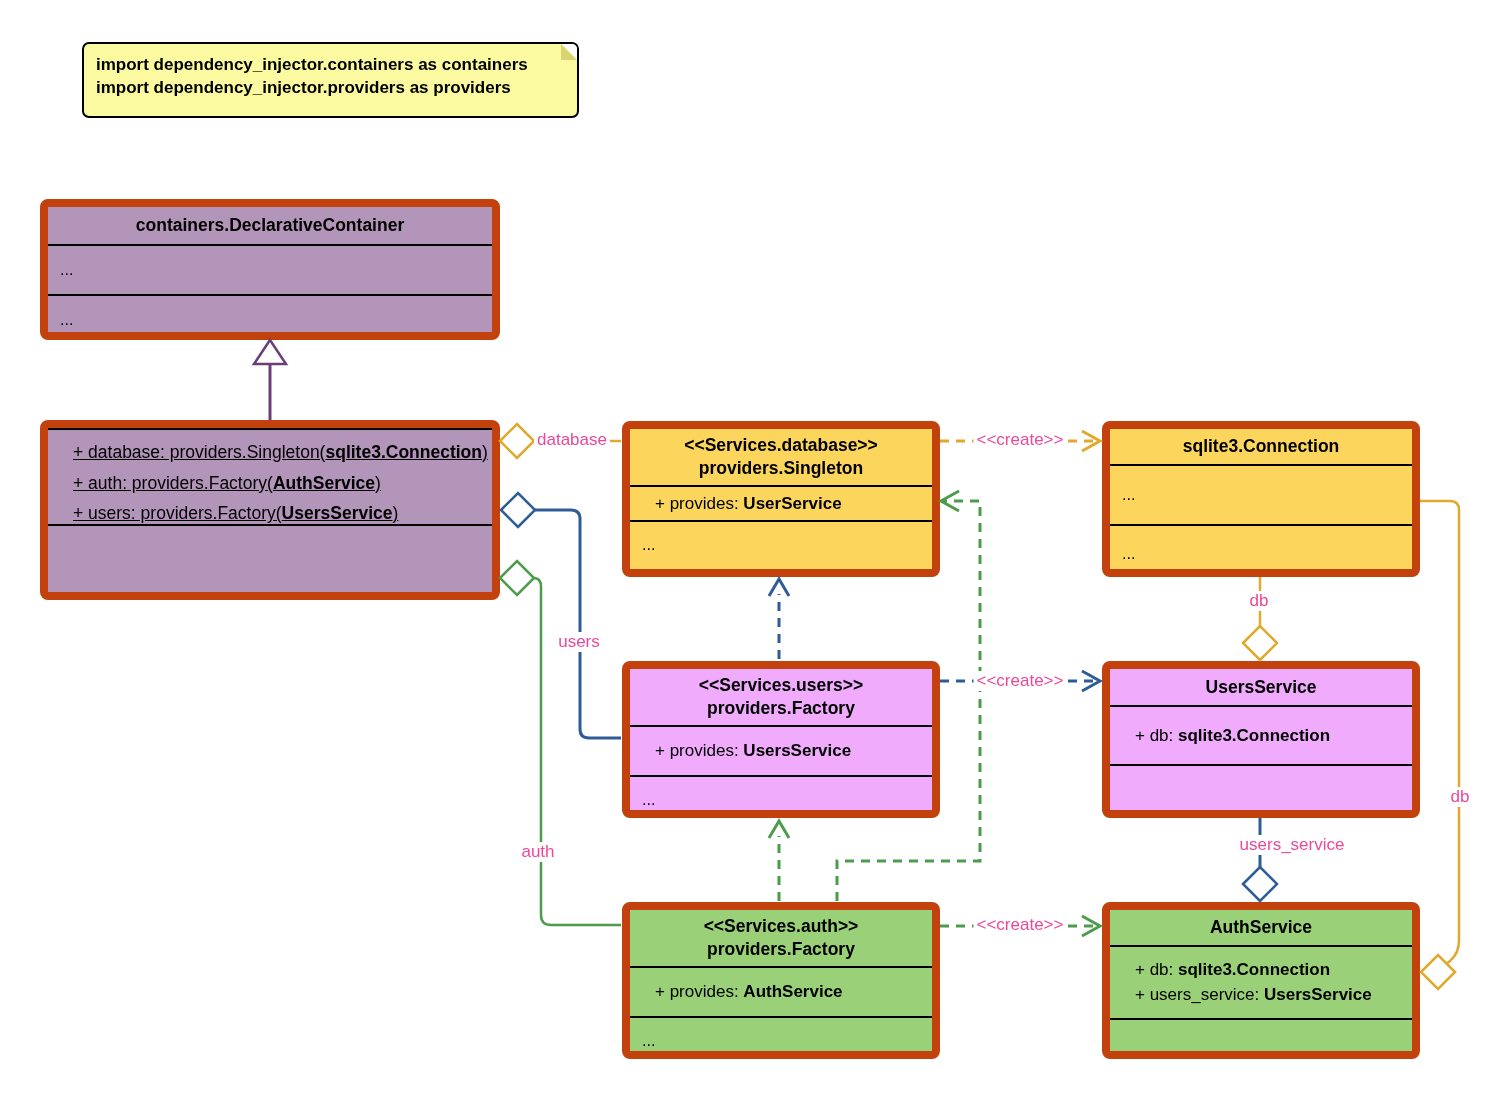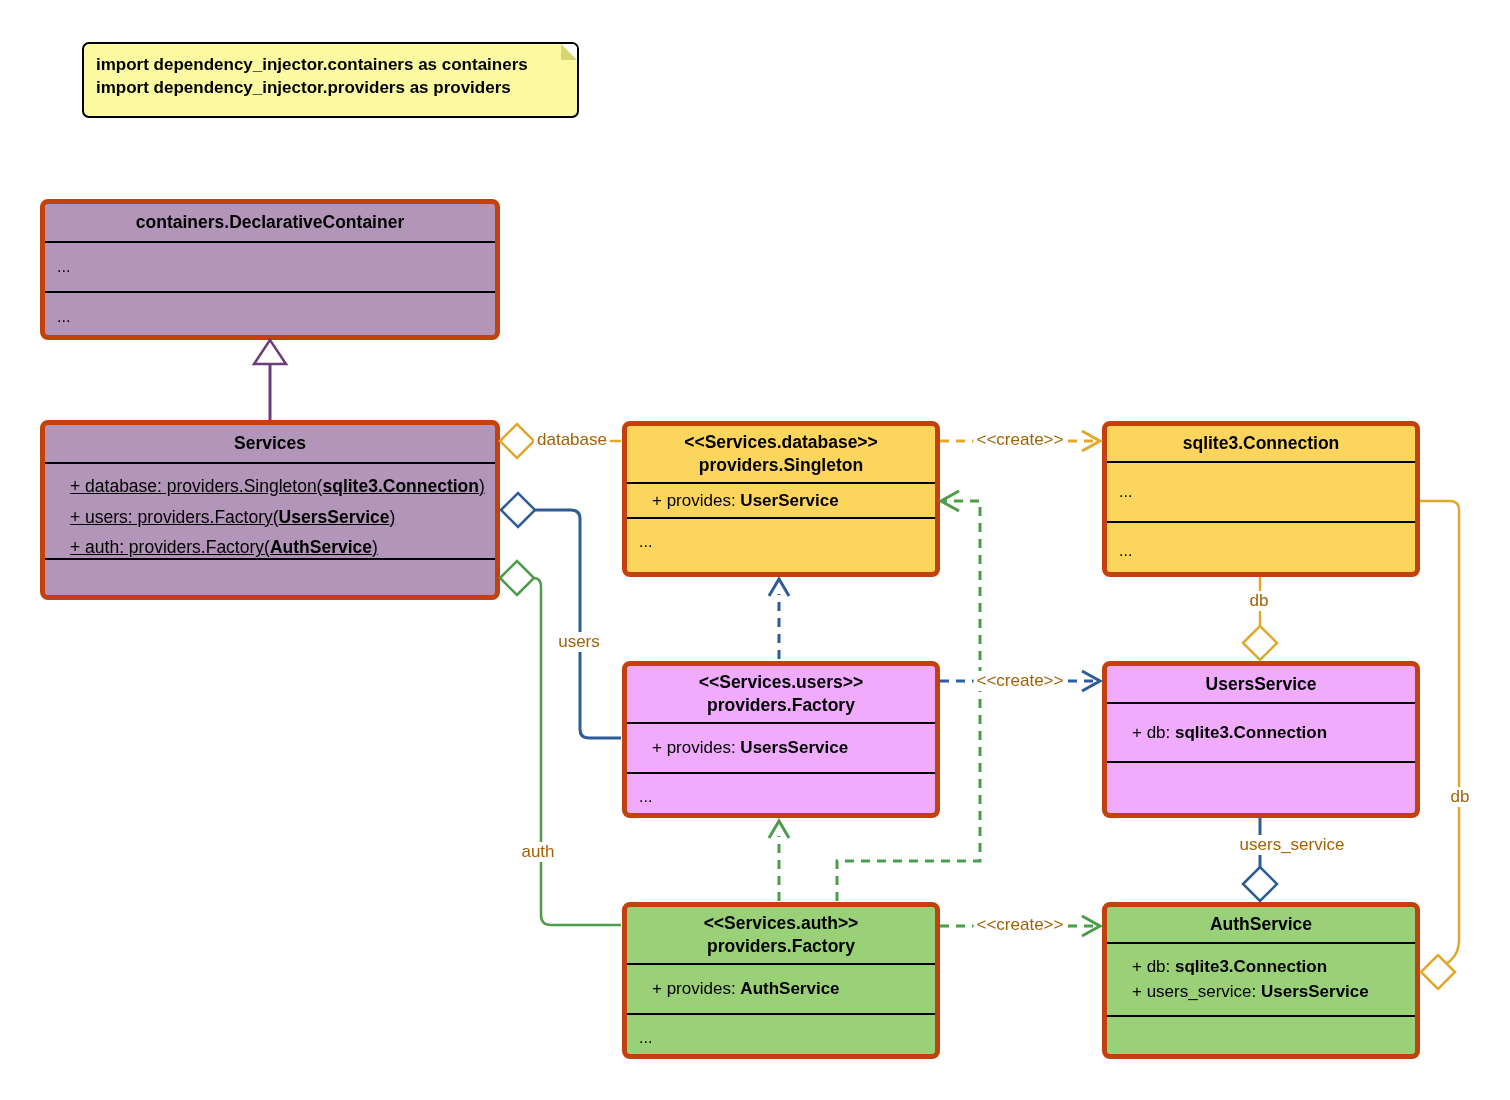--- a/index.html
+++ b/index.html
@@ -14,21 +14,21 @@
     box-sizing:border-box;padding:10px 12px 0 12px;margin-left:42px;
   }
   .note::after{
     content:"";position:absolute;top:0;right:0;width:0;height:0;
     border-top:16px solid #fff;border-left:16px solid #d9d472;
     border-top-right-radius:5px;
   }
   .note div{font-weight:bold;font-size:17px;line-height:1.35;white-space:nowrap;}
   
   .uml{
-    position:absolute;border:5px solid #c2410c;border-radius:8px;box-sizing:border-box;
+    position:absolute;border:8px solid #c2410c;border-radius:8px;box-sizing:border-box;
     overflow:hidden;
   }
   .purple{background:#B295B8;}
   .yellow{background:#FCD65C;}
   .blue{background:#f0abfc;}
   .green{background:#9AD077;}
   .trow{
     display:flex;flex-direction:column;align-items:center;justify-content:center;
     font-weight:bold;font-size:17.5px;line-height:1.3;text-align:center;
   }
@@ -36,21 +36,21 @@
     flex-direction:column;justify-content:center;padding-left:25px;font-size:17px;}
   .dots{font-size:16px;padding-left:12px;}
   .attr b{font-weight:bold;}
   .svc-attrs{justify-content:flex-start;padding-top:7px;}
   .svc-attr{text-decoration:underline;font-size:17.5px;line-height:1.75;white-space:nowrap;}
   .svc-attr b{font-weight:bold;}
   .attrs2 div{line-height:1.45;white-space:nowrap;}
   
   .elabel{
     position:absolute;transform:translate(-50%,-50%);
-    background:#fff;padding:0 3px;font-size:17px;color:#a16207;white-space:nowrap;z-index:5;
+    background:#fff;padding:0 3px;font-size:17px;color:#ec4899;white-space:nowrap;z-index:5;
   }
   
   svg.layer{position:absolute;left:0;top:0;z-index:3;pointer-events:none;}
 </style>
 </head>
 <body>
 
 <div id="canvas">
 
   <div class="note">
@@ -58,25 +58,24 @@
     <div>import dependency_injector.providers as providers</div>
   </div>
 
   <div class="uml purple" style="left:40px;top:199px;width:460px;height:141px">
     <div class="trow" style="height:37px">containers.DeclarativeContainer</div>
     <div class="row dots" style="height:50px">...</div>
     <div class="row dots" style="height:50px">...</div>
   </div>
 
   <div class="uml purple" style="left:40px;top:420px;width:460px;height:180px">
-    <div class="trow" style="height:37px">Services</div>
     <div class="row svc-attrs" style="height:96px">
       <div class="svc-attr"><span>+ database: providers.Singleton(</span><b>sqlite3.Connection</b><span>)</span></div>
+      <div class="svc-attr"><span>+ auth: providers.Factory(</span><b>AuthService</b><span>)</span></div>
       <div class="svc-attr"><span>+ users: providers.Factory(</span><b>UsersService</b><span>)</span></div>
-      <div class="svc-attr"><span>+ auth: providers.Factory(</span><b>AuthService</b><span>)</span></div>
     </div>
     <div class="row" style="height:43px"></div>
   </div>
 
   <div class="uml yellow" style="left:622px;top:421px;width:318px;height:156px">
     <div class="trow" style="height:56px">
       <div>&lt;&lt;Services.database&gt;&gt;</div>
       <div>providers.Singleton</div>
     </div>
     <div class="row attr" style="height:35px">

